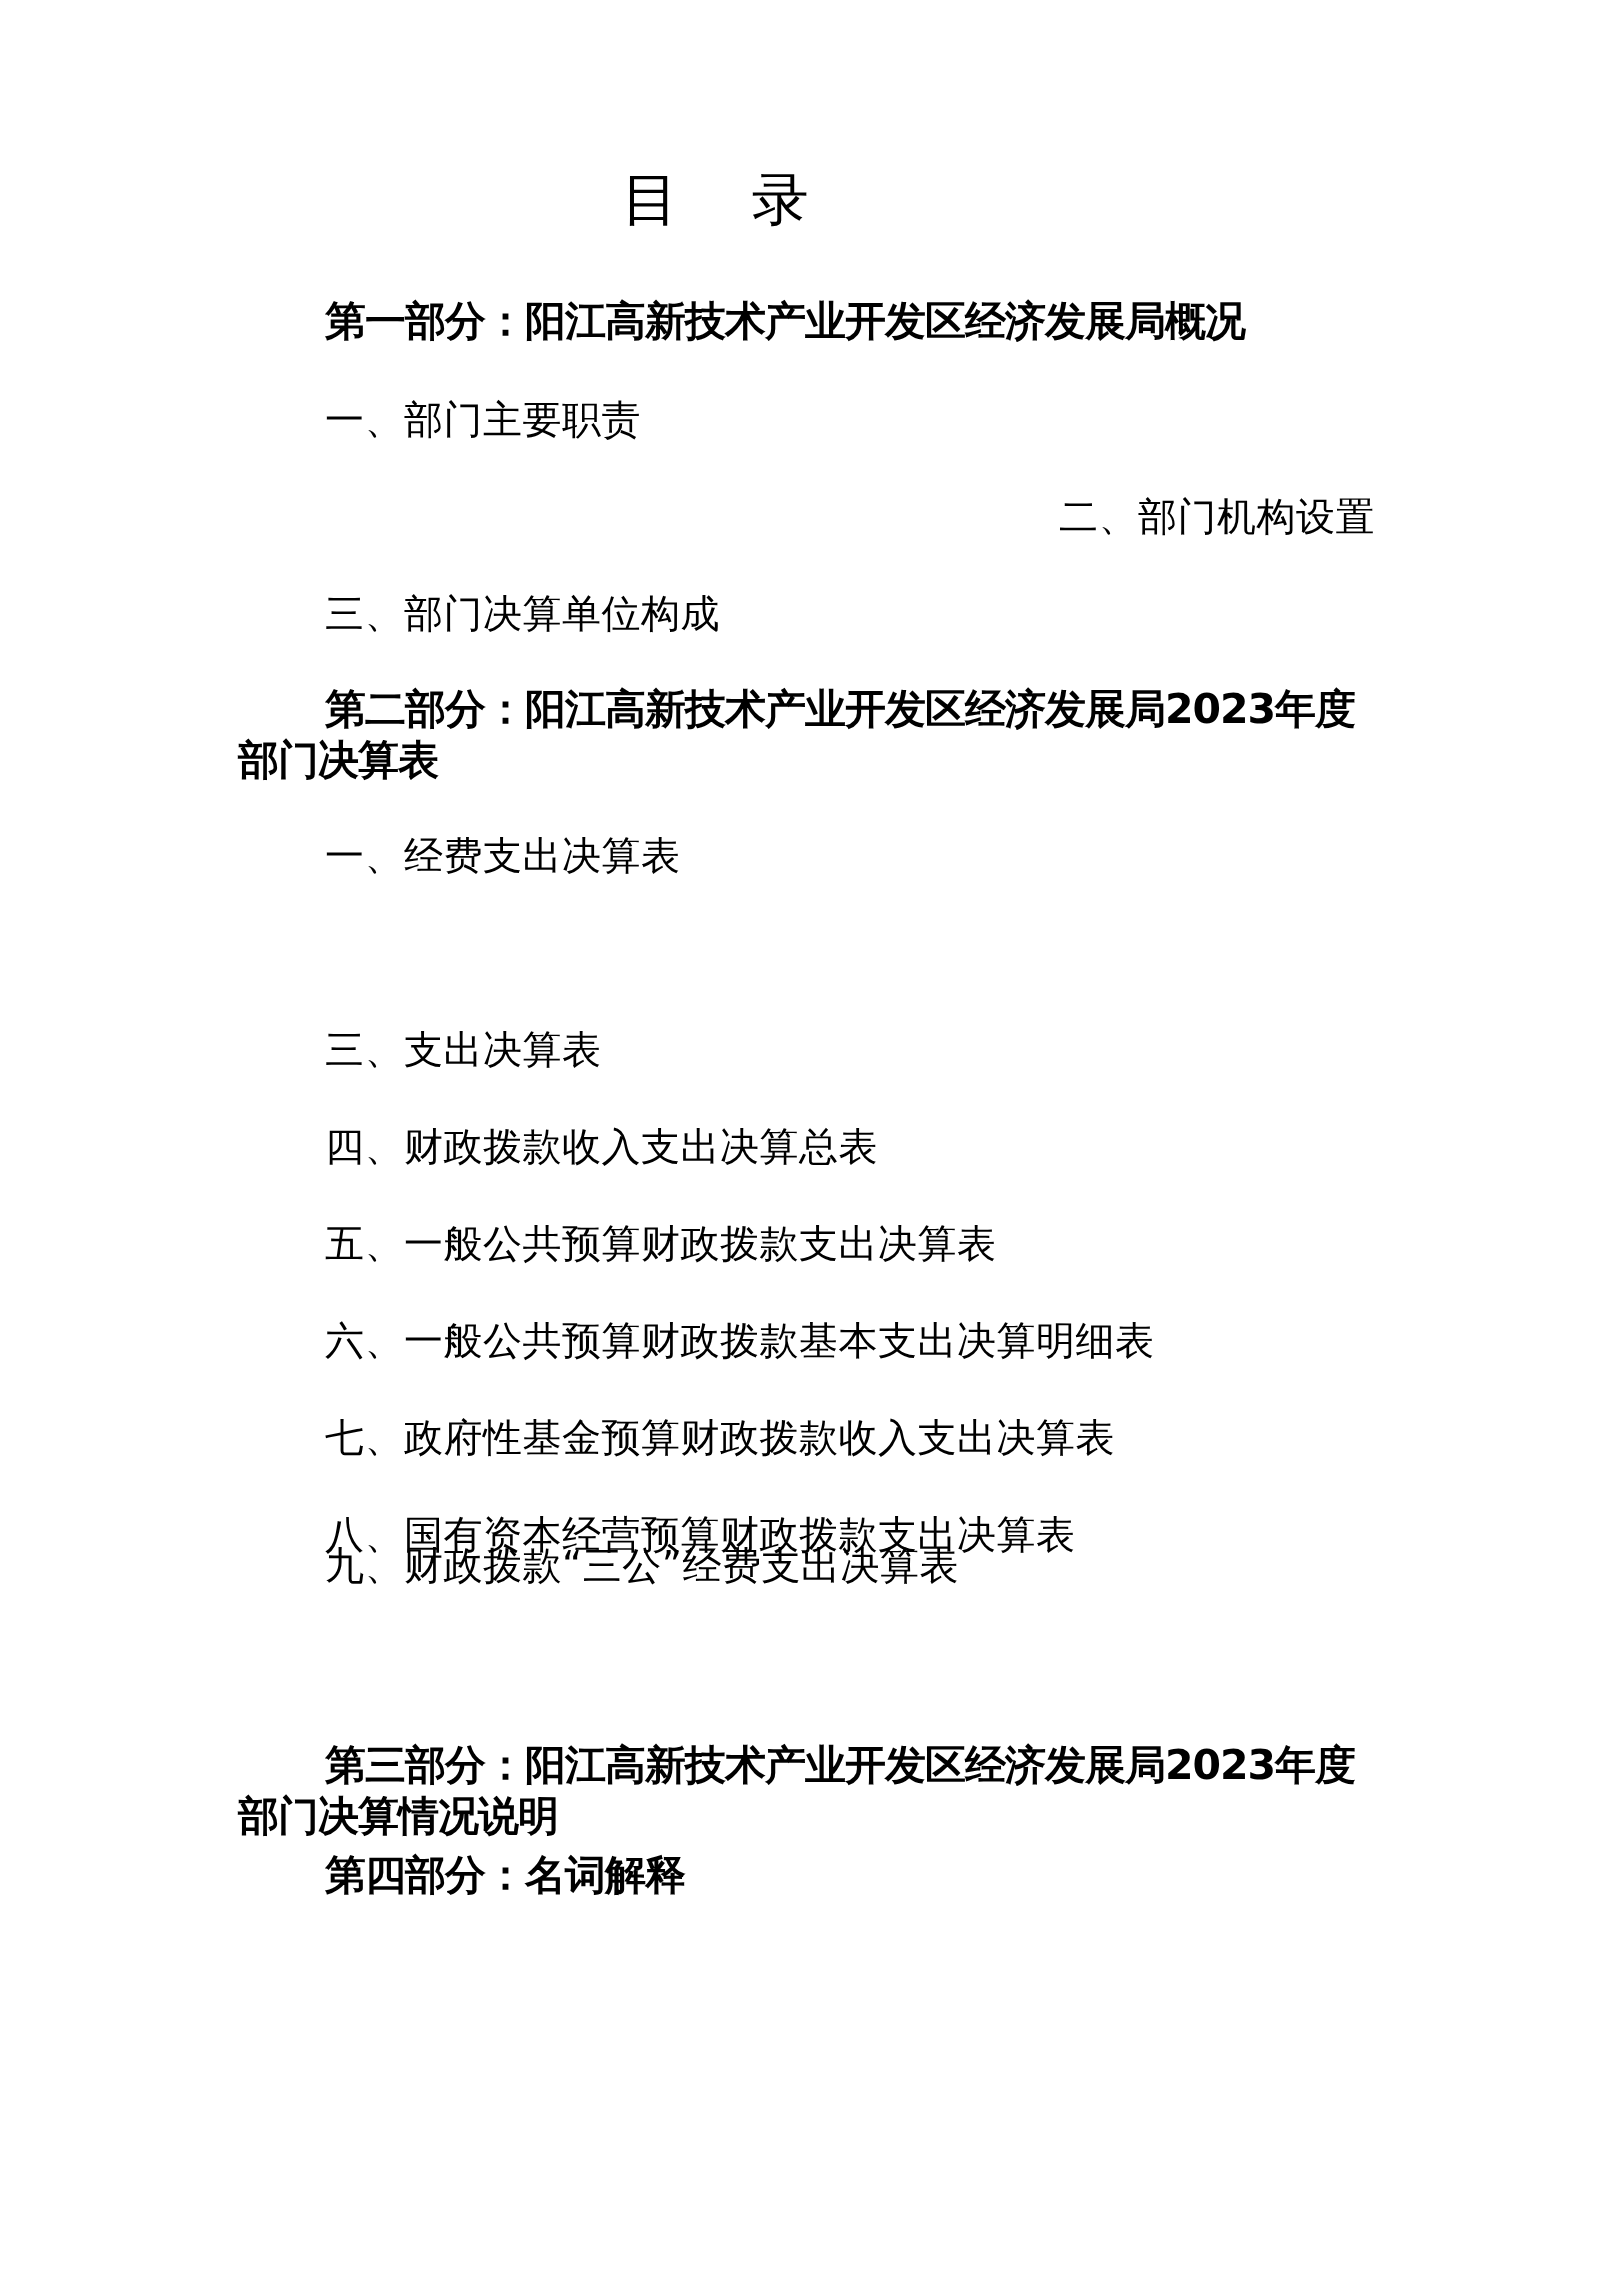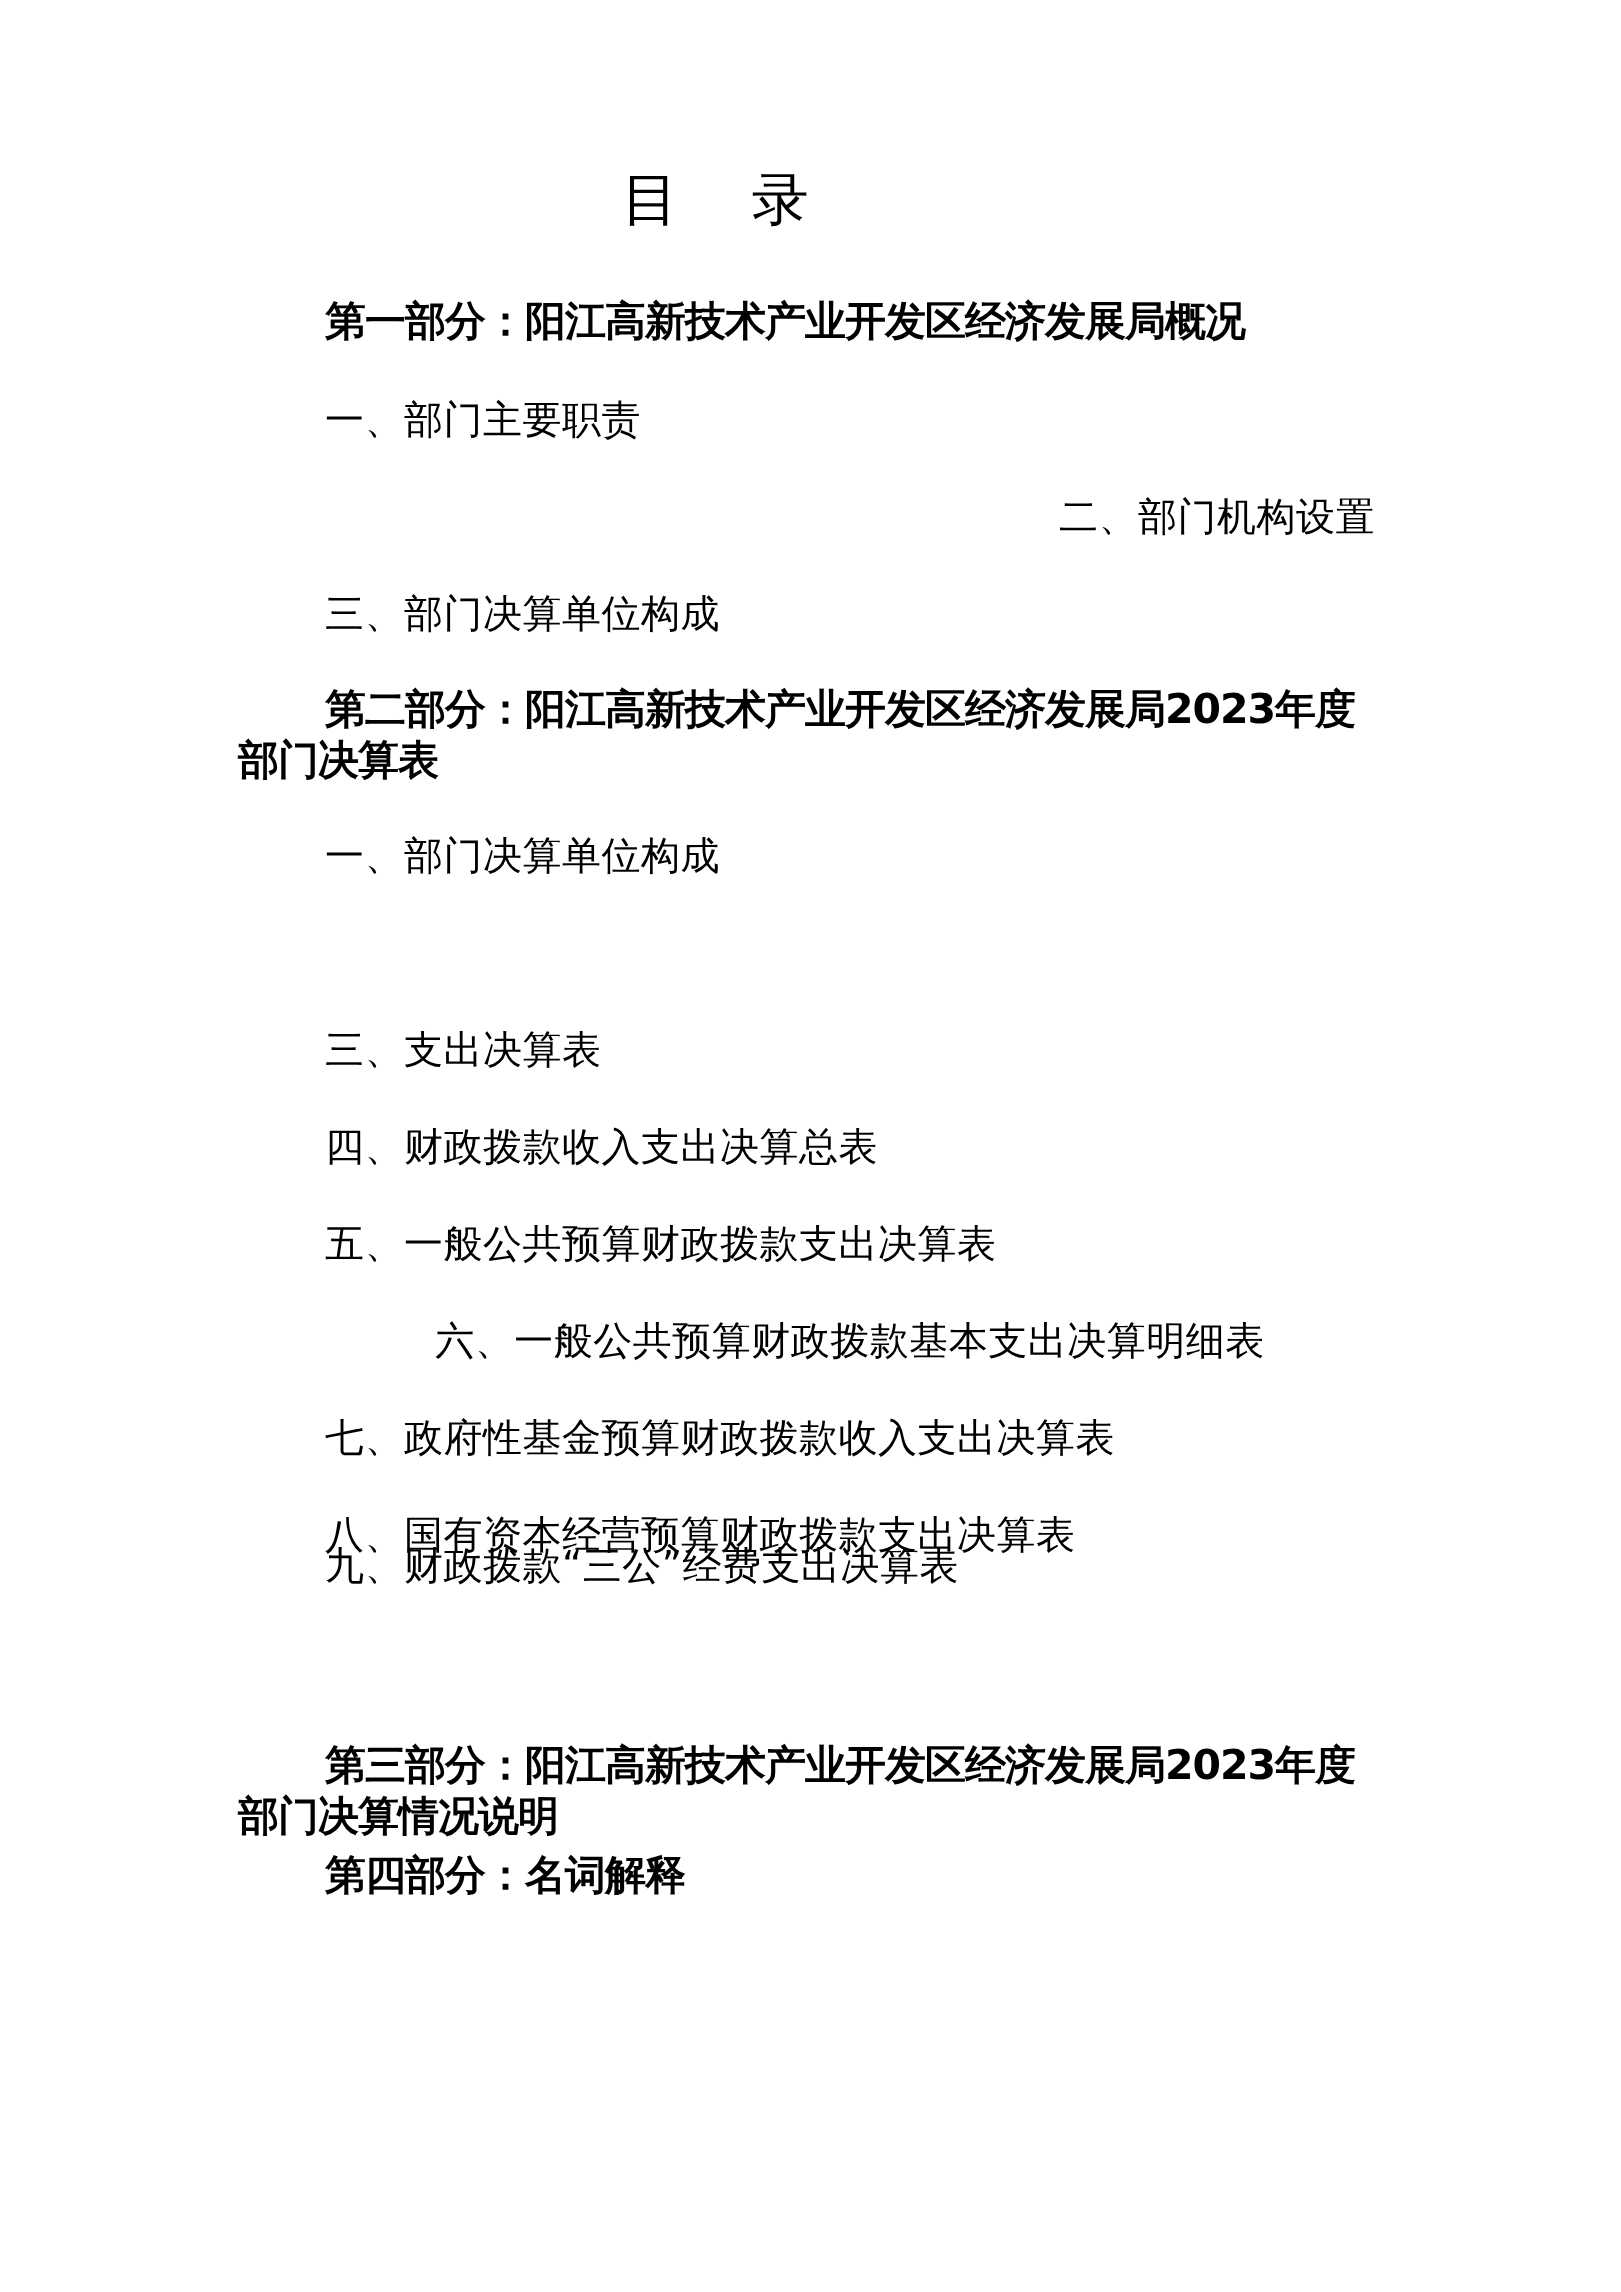--- a/index.html
+++ b/index.html
@@ -65,25 +65,25 @@
 <div class="page">
 
   <h1 class="toc-title">目  录</h1>
 
   <p class="entry part" style="top:296px;">第一部分：阳江高新技术产业开发区经济发展局概况</p>
   <p class="entry item" style="top:394px;">一、部门主要职责</p>
   <p class="entry item" style="top:491px;text-align:right;">二、部门机构设置</p>
   <p class="entry item" style="top:588px;">三、部门决算单位构成</p>
 
   <p class="entry part" style="top:684px;">第二部分：阳江高新技术产业开发区经济发展局2023年度部门决算表</p>
-  <p class="entry item" style="top:830px;">一、部门决算单位构成</p>
+  <p class="entry item" style="top:830px;">一、经费支出决算表</p>
   <p class="entry item" style="top:1024px;">三、支出决算表</p>
   <p class="entry item" style="top:1121px;">四、财政拨款收入支出决算总表</p>
   <p class="entry item" style="top:1218px;">五、一般公共预算财政拨款支出决算表</p>
-  <p class="entry item" style="top:1315px;text-align:center;">六、一般公共预算财政拨款基本支出决算明细表</p>
+  <p class="entry item" style="top:1315px;">六、一般公共预算财政拨款基本支出决算明细表</p>
   <p class="entry item" style="top:1412px;">七、政府性基金预算财政拨款收入支出决算表</p>
   <p class="entry item" style="top:1509px;">八、国有资本经营预算财政拨款支出决算表</p>
   <p class="entry item" style="top:1540px;">九、财政拨款“三公”经费支出决算表</p>
 
   <p class="entry part" style="top:1703px;margin-top:37px;">第三部分：阳江高新技术产业开发区经济发展局2023年度部门决算情况说明</p>
 
   <p class="entry part" style="top:1850px;">第四部分：名词解释</p>
 
 </div>
 

